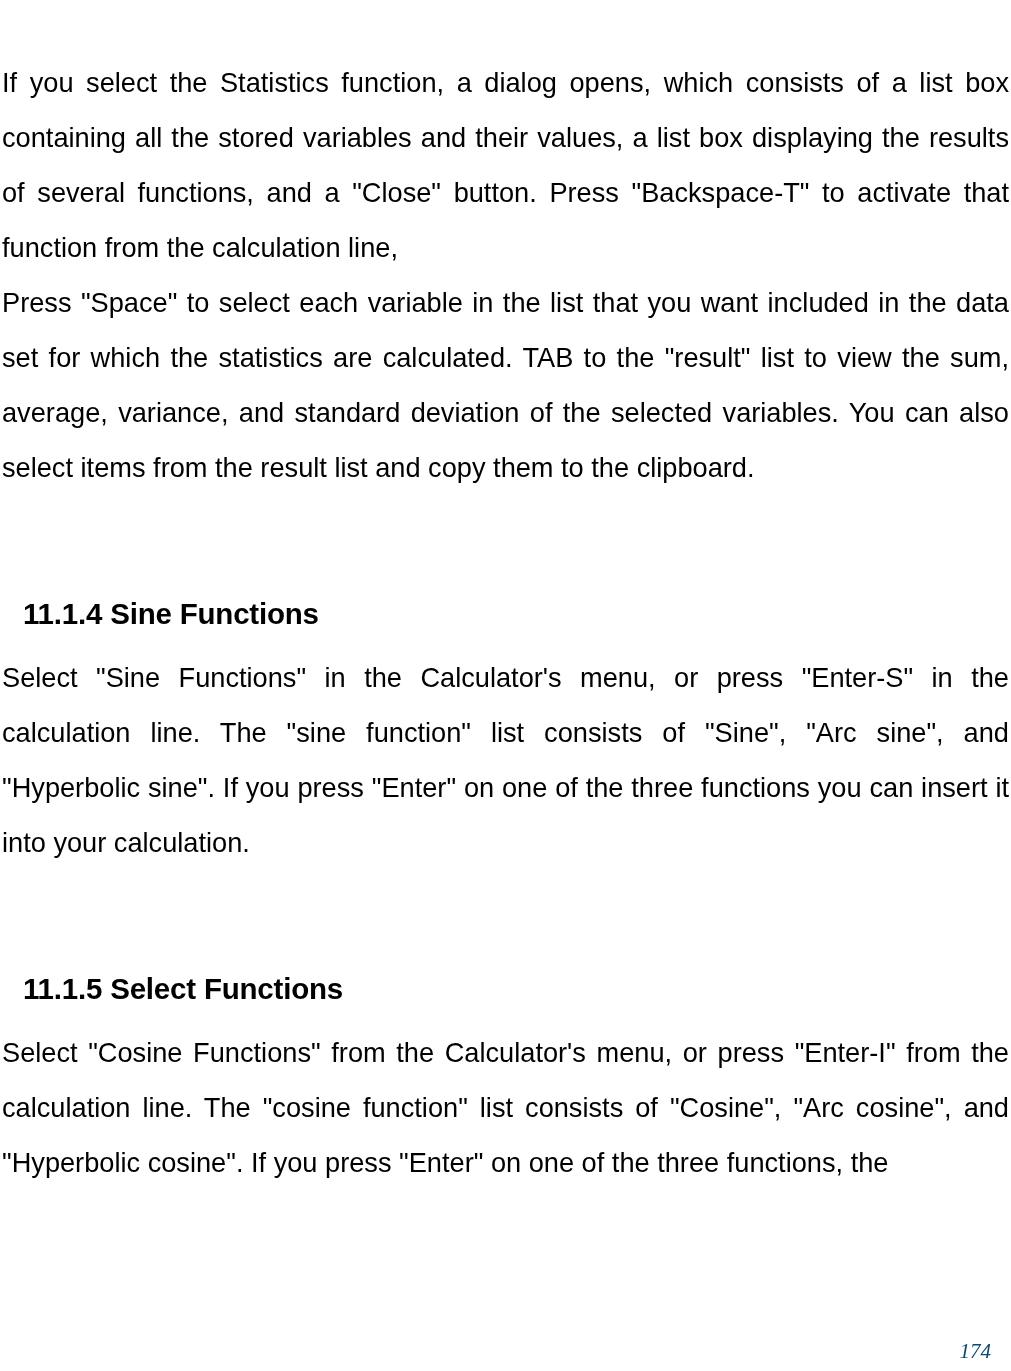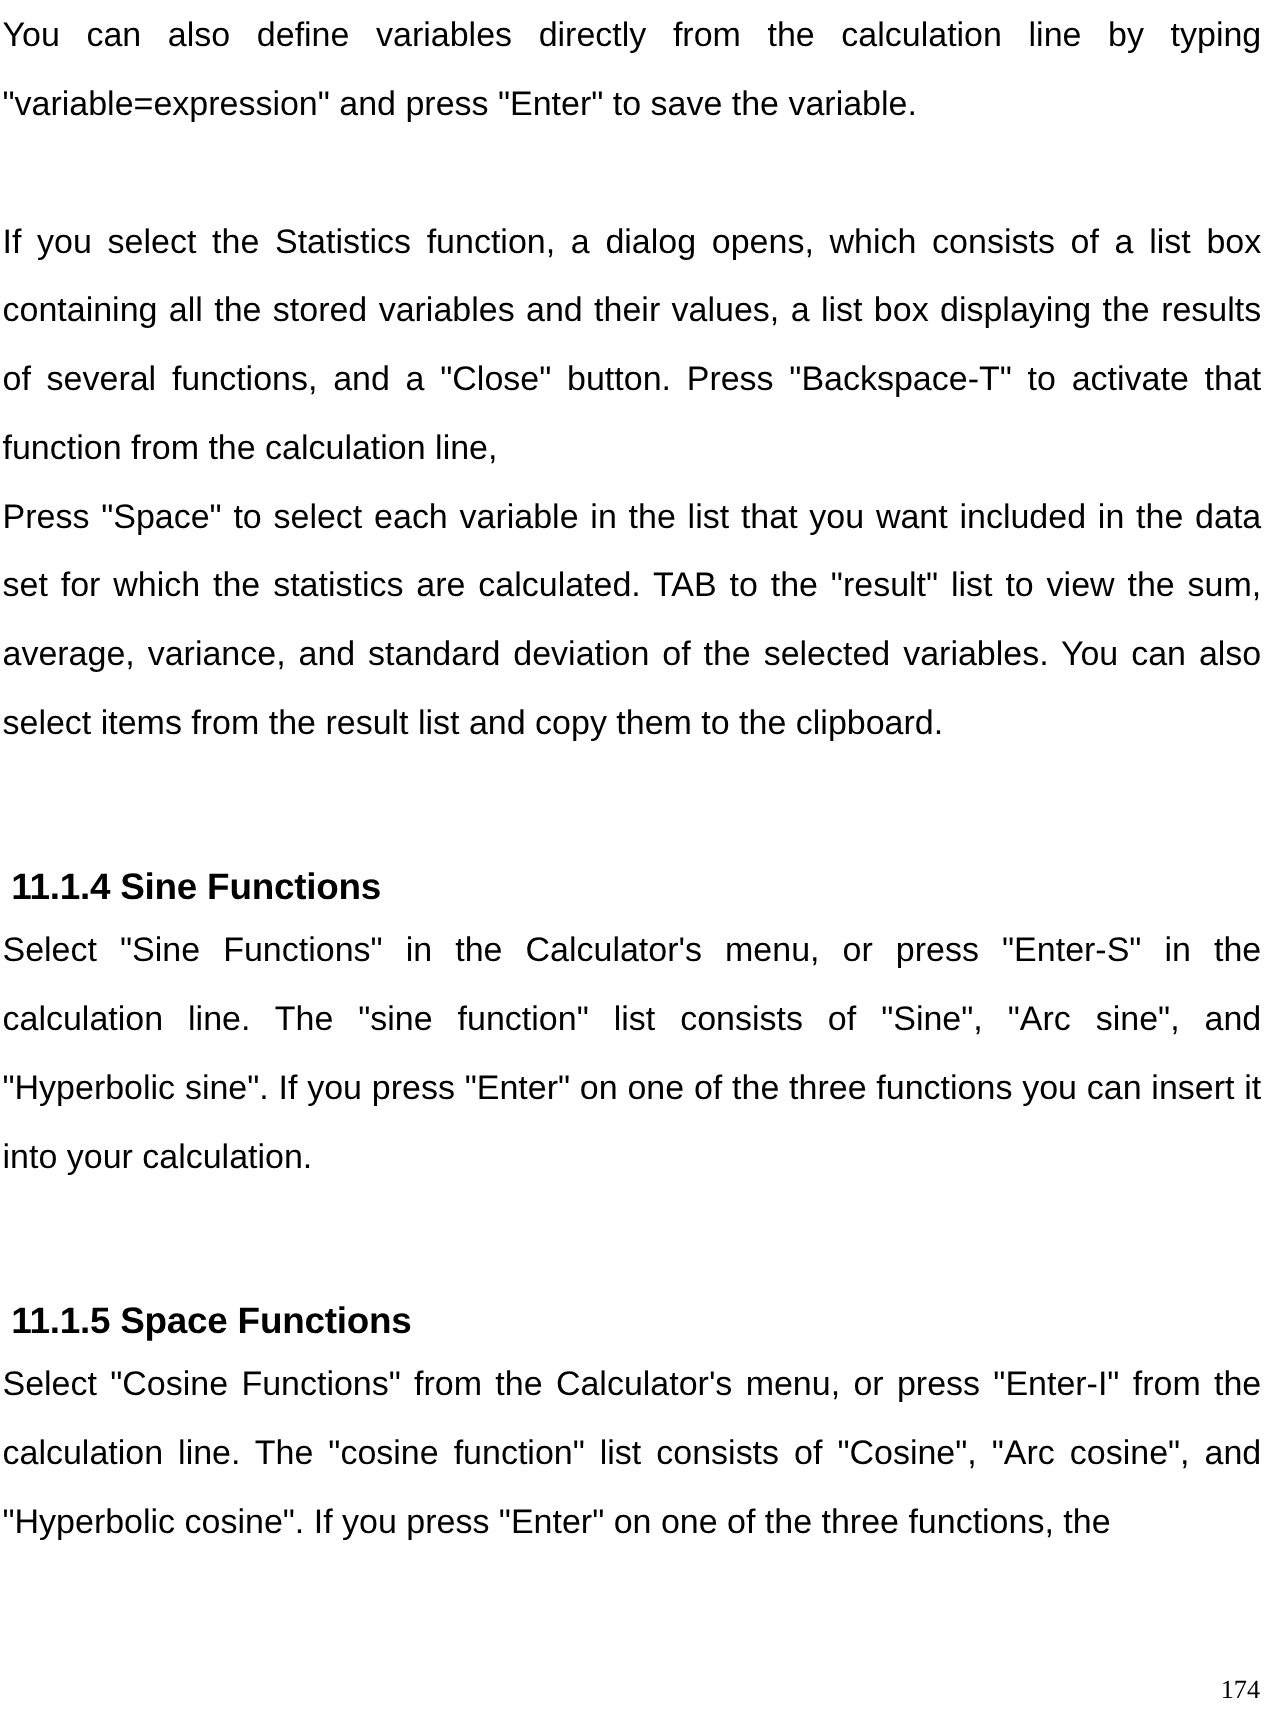--- a/index.html
+++ b/index.html
@@ -40,61 +40,61 @@
   .spacer-line {
     height: 55px;
   }
   .spacer-half {
     height: 28px;
   }
   h2.section-heading {
     font-size: 29.5px;
     line-height: 40px;
     font-weight: bold;
-    margin: 2px;
+    margin: 16px;
     padding: 0 0 0 5px;
     letter-spacing: -0.2px;
   }
   .page-number {
     position: absolute;
-    right: 3px;
+    right: 20px;
     bottom: 8px;
     font-family: "Liberation Serif", serif;
     font-size: 21px;
     line-height: 24px;
-    color: #000000;
+    color: #0c4a6e;
     text-align: right;
+    font-style: italic;
   }
 </style>
 </head>
 <body>
 
 <div class="page">
 
   <div class="content">
 
-    <p class="body-text">You can also define variables directly from the calculation line by typing "variable=expression" and press "Enter" to save the variable.</p>
 
     <div class="spacer-line"></div>
 
     <p class="body-text">If you select the Statistics function, a dialog opens, which consists of a list box containing all the stored variables and their values, a list box displaying the results of several functions, and a "Close" button. Press "Backspace-T" to activate that function from the calculation line,</p>
 
     <p class="body-text">Press "Space" to select each variable in the list that you want included in the data set for which the statistics are calculated. TAB to the "result" list to view the sum, average, variance, and standard deviation of the selected variables. You can also select items from the result list and copy them to the clipboard.</p>
 
     <div class="spacer-line"></div>
     <div class="spacer-half"></div>
 
     <h2 class="section-heading">11.1.4 Sine Functions</h2>
 
     <p class="body-text">Select "Sine Functions" in the Calculator's menu, or press "Enter-S" in the calculation line. The "sine function" list consists of "Sine", "Arc sine", and "Hyperbolic sine". If you press "Enter" on one of the three functions you can insert it into your calculation.</p>
 
     <div class="spacer-line"></div>
     <div class="spacer-half"></div>
 
-    <h2 class="section-heading">11.1.5 Space Functions</h2>
+    <h2 class="section-heading">11.1.5 Select Functions</h2>
 
     <p class="body-text">Select "Cosine Functions" from the Calculator's menu, or press "Enter-I" from the calculation line. The "cosine function" list consists of "Cosine", "Arc cosine", and "Hyperbolic cosine". If you press "Enter" on one of the three functions, the</p>
 
   </div>
 
   <div class="page-number">174</div>
 
 </div>
 
 </body></html>

